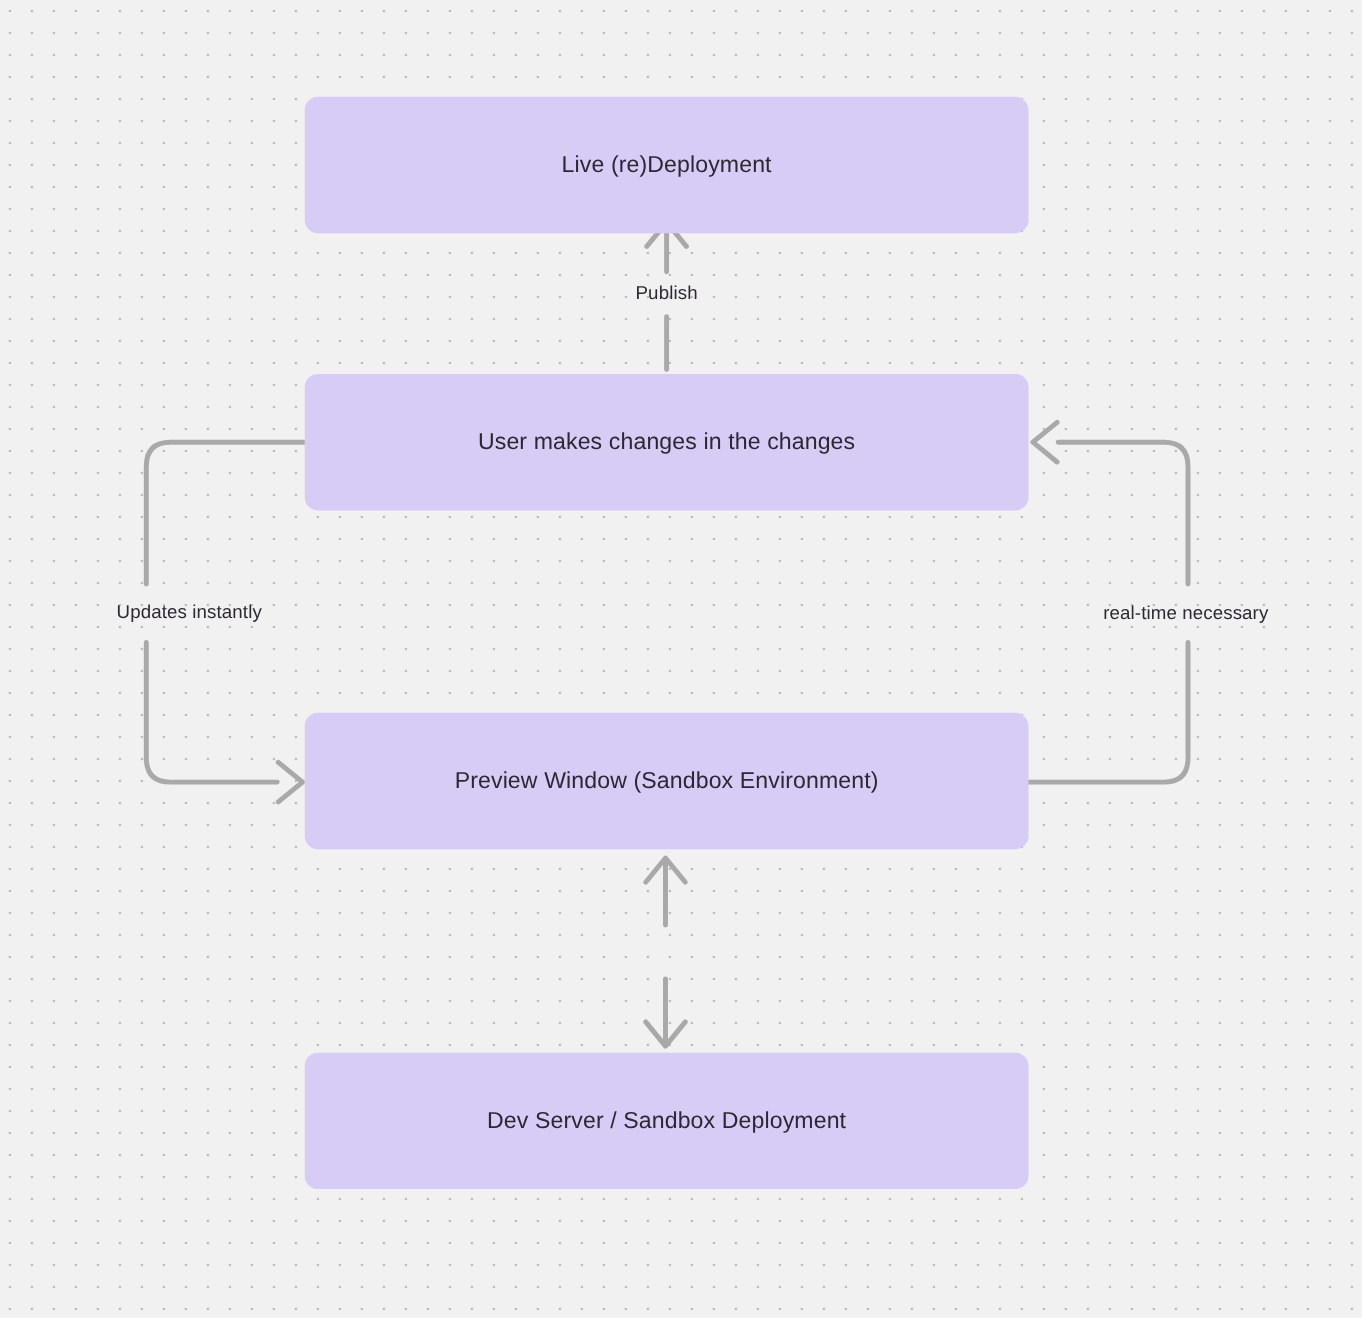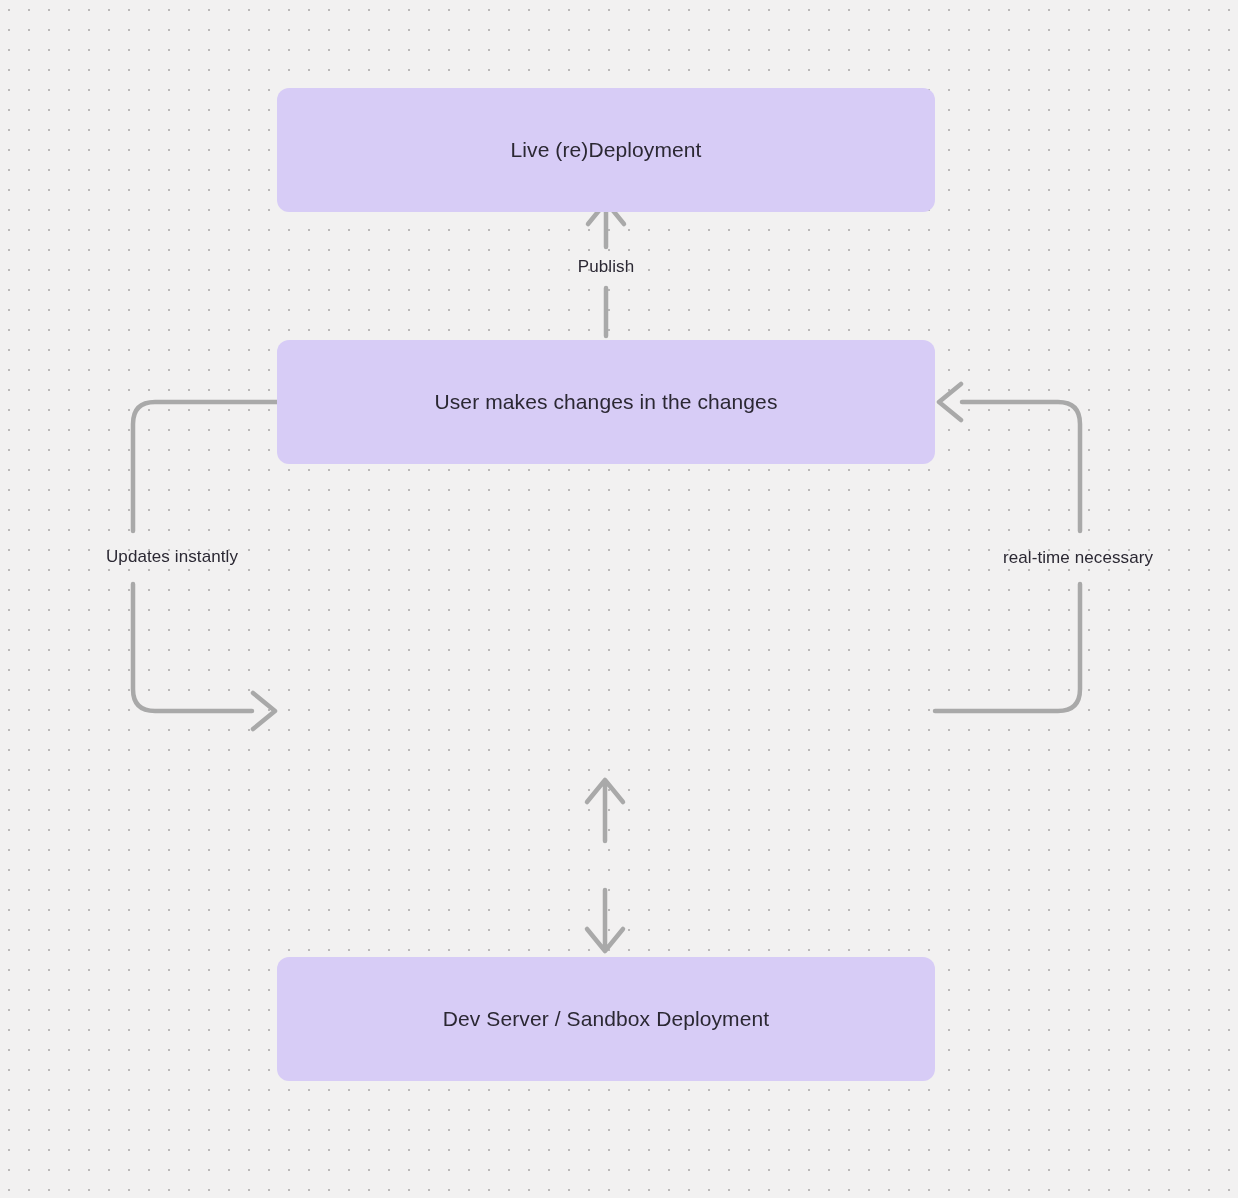--- a/index.html
+++ b/index.html
@@ -82,20 +82,23 @@
   </svg>
 
   <div class="node node-live">
     <span>Live (re)Deployment</span>
   </div>
 
   <div class="node node-editor">
     <span>User makes changes in the changes</span>
   </div>
 
+  <div class="node node-preview">
+    <span>Preview Window (Sandbox Environment)</span>
+  </div>
 
   <div class="node node-dev">
     <span>Dev Server / Sandbox Deployment</span>
   </div>
 
   <div class="edge-label label-publish">Publish</div>
 
   <div class="edge-label label-updates">Updates instantly</div>
 
   <div class="edge-label label-feedback">real-time necessary</div>

